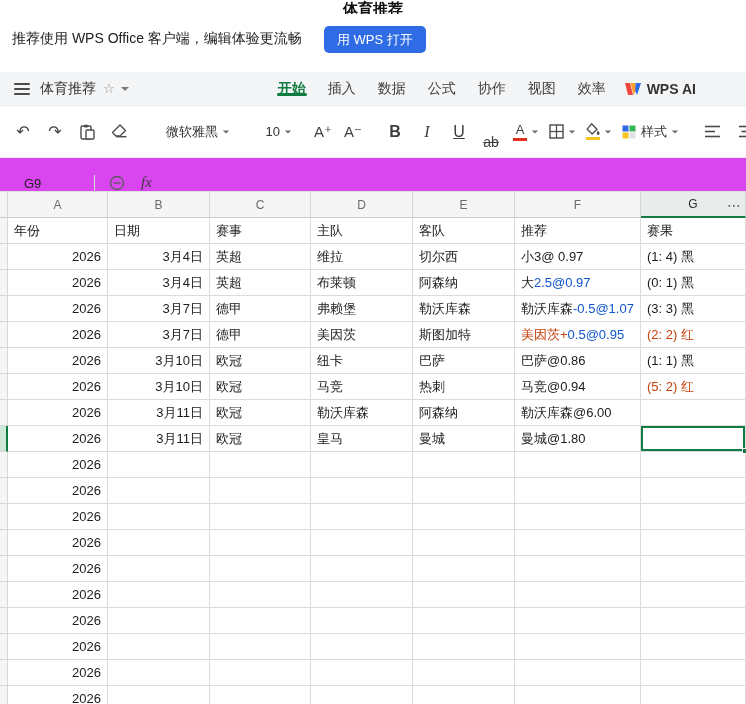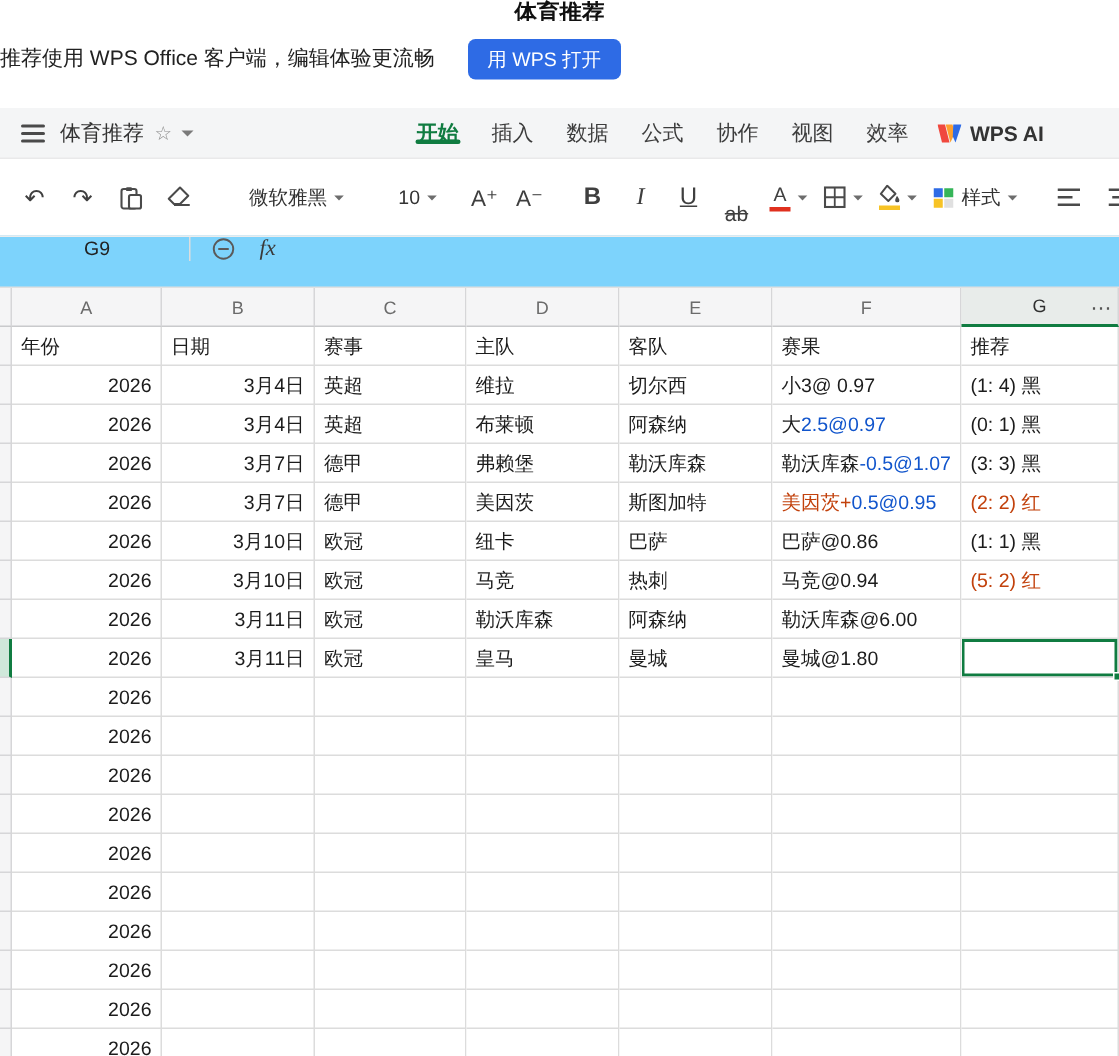--- a/index.html
+++ b/index.html
@@ -2,21 +2,21 @@
 <html><head>
 <meta charset="utf-8">
 <style>
   html,body{margin:0;padding:0;}
   body{width:746px;height:704px;overflow:hidden;background:#fff;
        font-family:"Liberation Sans","DejaVu Sans",sans-serif;color:#1c1c1c;}
   
   .topstrip{height:14px;overflow:hidden;text-align:center;background:#fff;}
   .topstrip span{display:inline-block;font-size:15px;font-weight:600;color:#101010;line-height:17px;margin-top:-3px;}
   
-  .banner{height:50px;display:flex;align-items:center;padding-left:0;background:#fff;}
+  .banner{height:50px;display:flex;align-items:center;padding-left:12px;background:#fff;}
   .banner .msg{font-size:14px;color:#212121;}
   .openbtn{margin-left:22px;background:#2E6BE5;color:#fff;font-size:13px;line-height:1;
            padding:7px 13px;border:none;border-radius:5px;cursor:pointer;}
   .gap8{height:8px;background:#fff;}
   
   .menubar{height:34px;background:#f4f5f6;display:flex;align-items:center;padding:0 0 0 14px;
            border-bottom:1px solid #e9e9ea;box-sizing:border-box;position:relative;}
   .hamb{display:flex;flex-direction:column;gap:3px;width:16px;}
   .hamb i{height:2px;background:#4a4a4a;border-radius:1px;}
   .doctitle{font-size:14px;color:#333;margin-left:10px;}
@@ -41,22 +41,22 @@
   .bold{font-weight:700;margin-left:16px;}
   .ital{font-style:italic;font-family:"Liberation Serif",serif;margin-left:6px;}
   .unde{text-decoration:underline;margin-left:6px;}
   .strike{text-decoration:line-through;font-size:14px;margin-left:6px;margin-top:20px;}
   .stack{display:flex;flex-direction:column;align-items:center;line-height:1;}
   .stack .bar{width:14px;height:3px;margin-top:2px;}
   .redbar{background:#e0301e;}
   .yelbar{background:#f7c325;}
   .lbl13{font-size:13px;color:#333;}
   
-  .fbar{height:35px;background:#7dd3fc;border-top:1px solid #ececec;border-bottom:1px solid #e0e0e0;
-        box-sizing:border-box;display:flex;align-items:flex-start;padding-left:32px;}
+  .fbar{height:35px;background:#d946ef;border-top:1px solid #ececec;border-bottom:1px solid #e0e0e0;
+        box-sizing:border-box;display:flex;align-items:flex-end;}
   .cellref{margin-left:24px;font-size:13px;color:#222;width:62px;}
   .fdiv{width:1px;height:16px;background:#ddd;margin-left:8px;}
   .fxi{margin-left:14px;display:flex;align-items:center;cursor:pointer;}
   .fx{font-style:italic;font-family:"Liberation Serif",serif;font-size:15px;color:#3a3a3a;margin-left:16px;cursor:pointer;}
   
   .grid{height:512px;overflow:hidden;background:#fff;}
   .grow{display:grid;grid-template-columns:8px 100px 102px 101px 102px 102px 126px minmax(0,1fr);height:26px;box-sizing:border-box;}
   .ch{background:#f5f5f6;border-right:1px solid #d6d6d8;border-bottom:1px solid #c9cacc;
       color:#6b6b6b;font-size:12px;display:flex;align-items:center;justify-content:center;box-sizing:border-box;cursor:pointer;}
   .ch.hl{background:#e8ecea;border-bottom:2px solid #107C41;color:#2f2f2f;}
@@ -221,22 +221,22 @@
     <div class="ch hl">G</div>
     <div class="morebtn">⋯</div>
   </div>
   <div class="grow">
     <div class="rh"></div>
     <div class="cell">年份</div>
     <div class="cell">日期</div>
     <div class="cell">赛事</div>
     <div class="cell">主队</div>
     <div class="cell">客队</div>
+    <div class="cell">推荐</div>
     <div class="cell">赛果</div>
-    <div class="cell">推荐</div>
   </div>
   <div id="sheet-body">
       <div class="grow">
         <div class="rh"></div>
         <div class="cell num">2026</div>
         <div class="cell num">3月4日</div>
         <div class="cell">英超</div>
         <div class="cell">维拉</div>
         <div class="cell">切尔西</div>
         <div class="cell"><span>小3@ 0.97</span></div>

